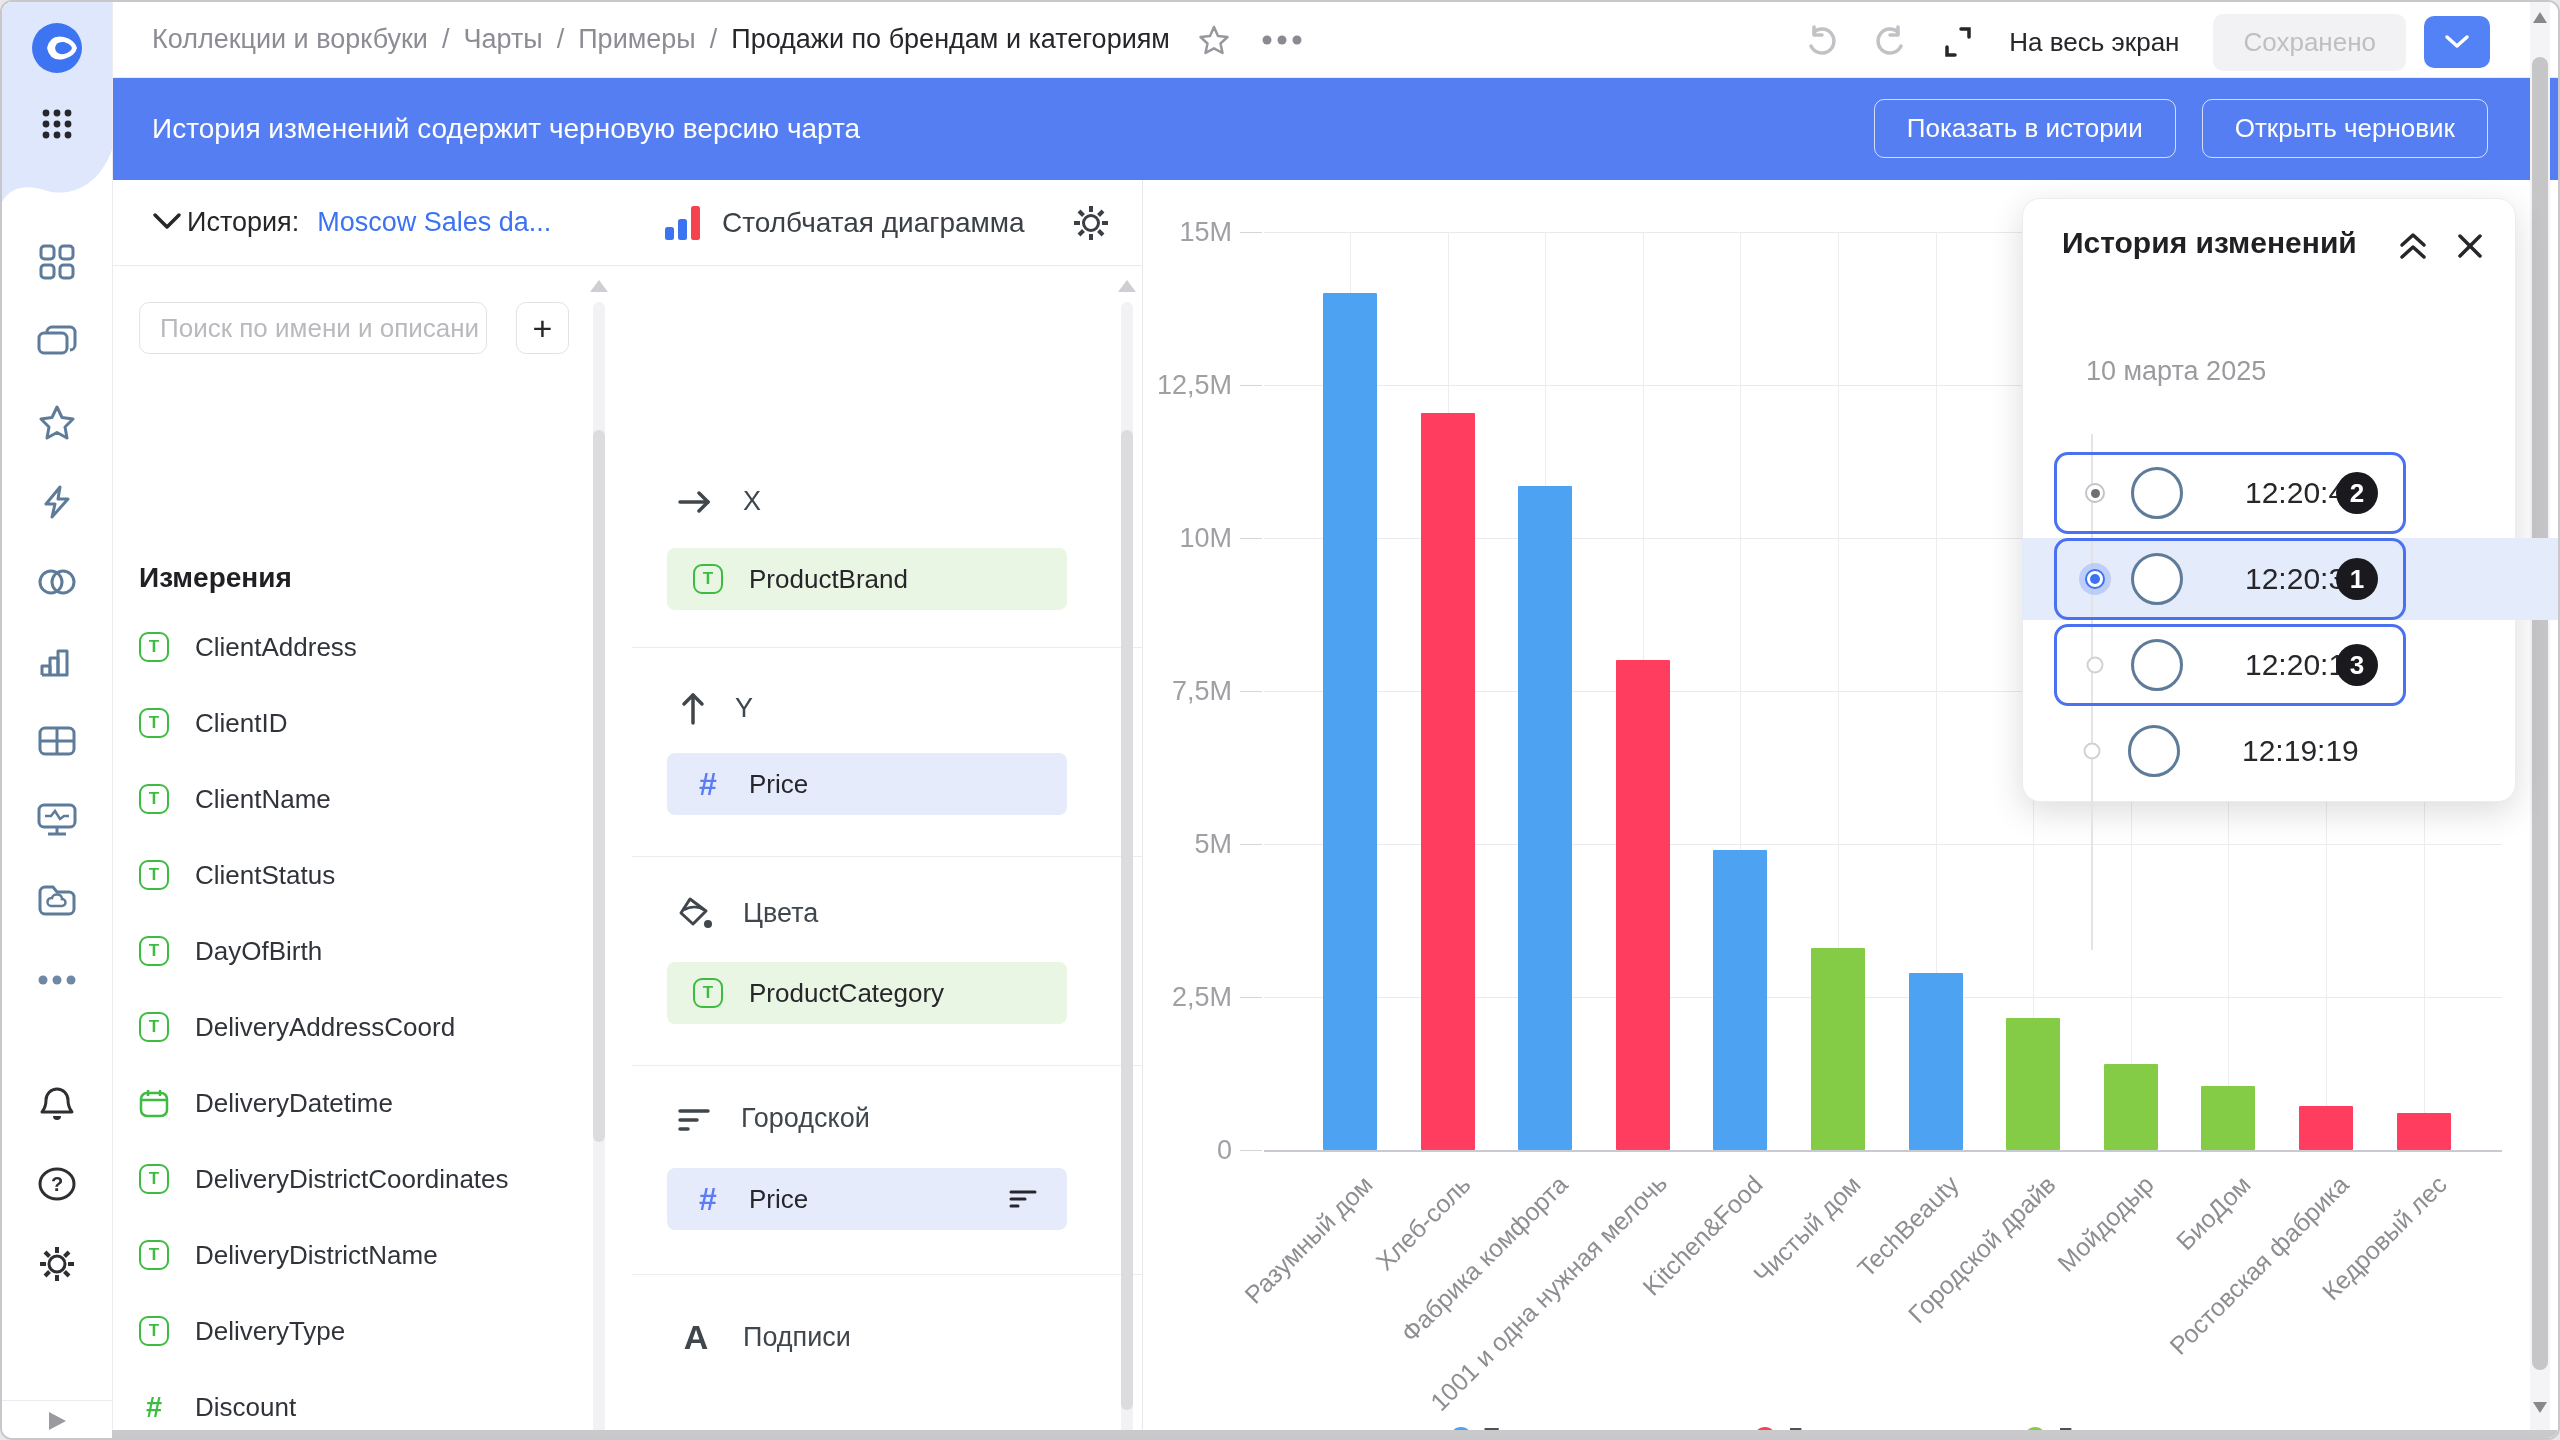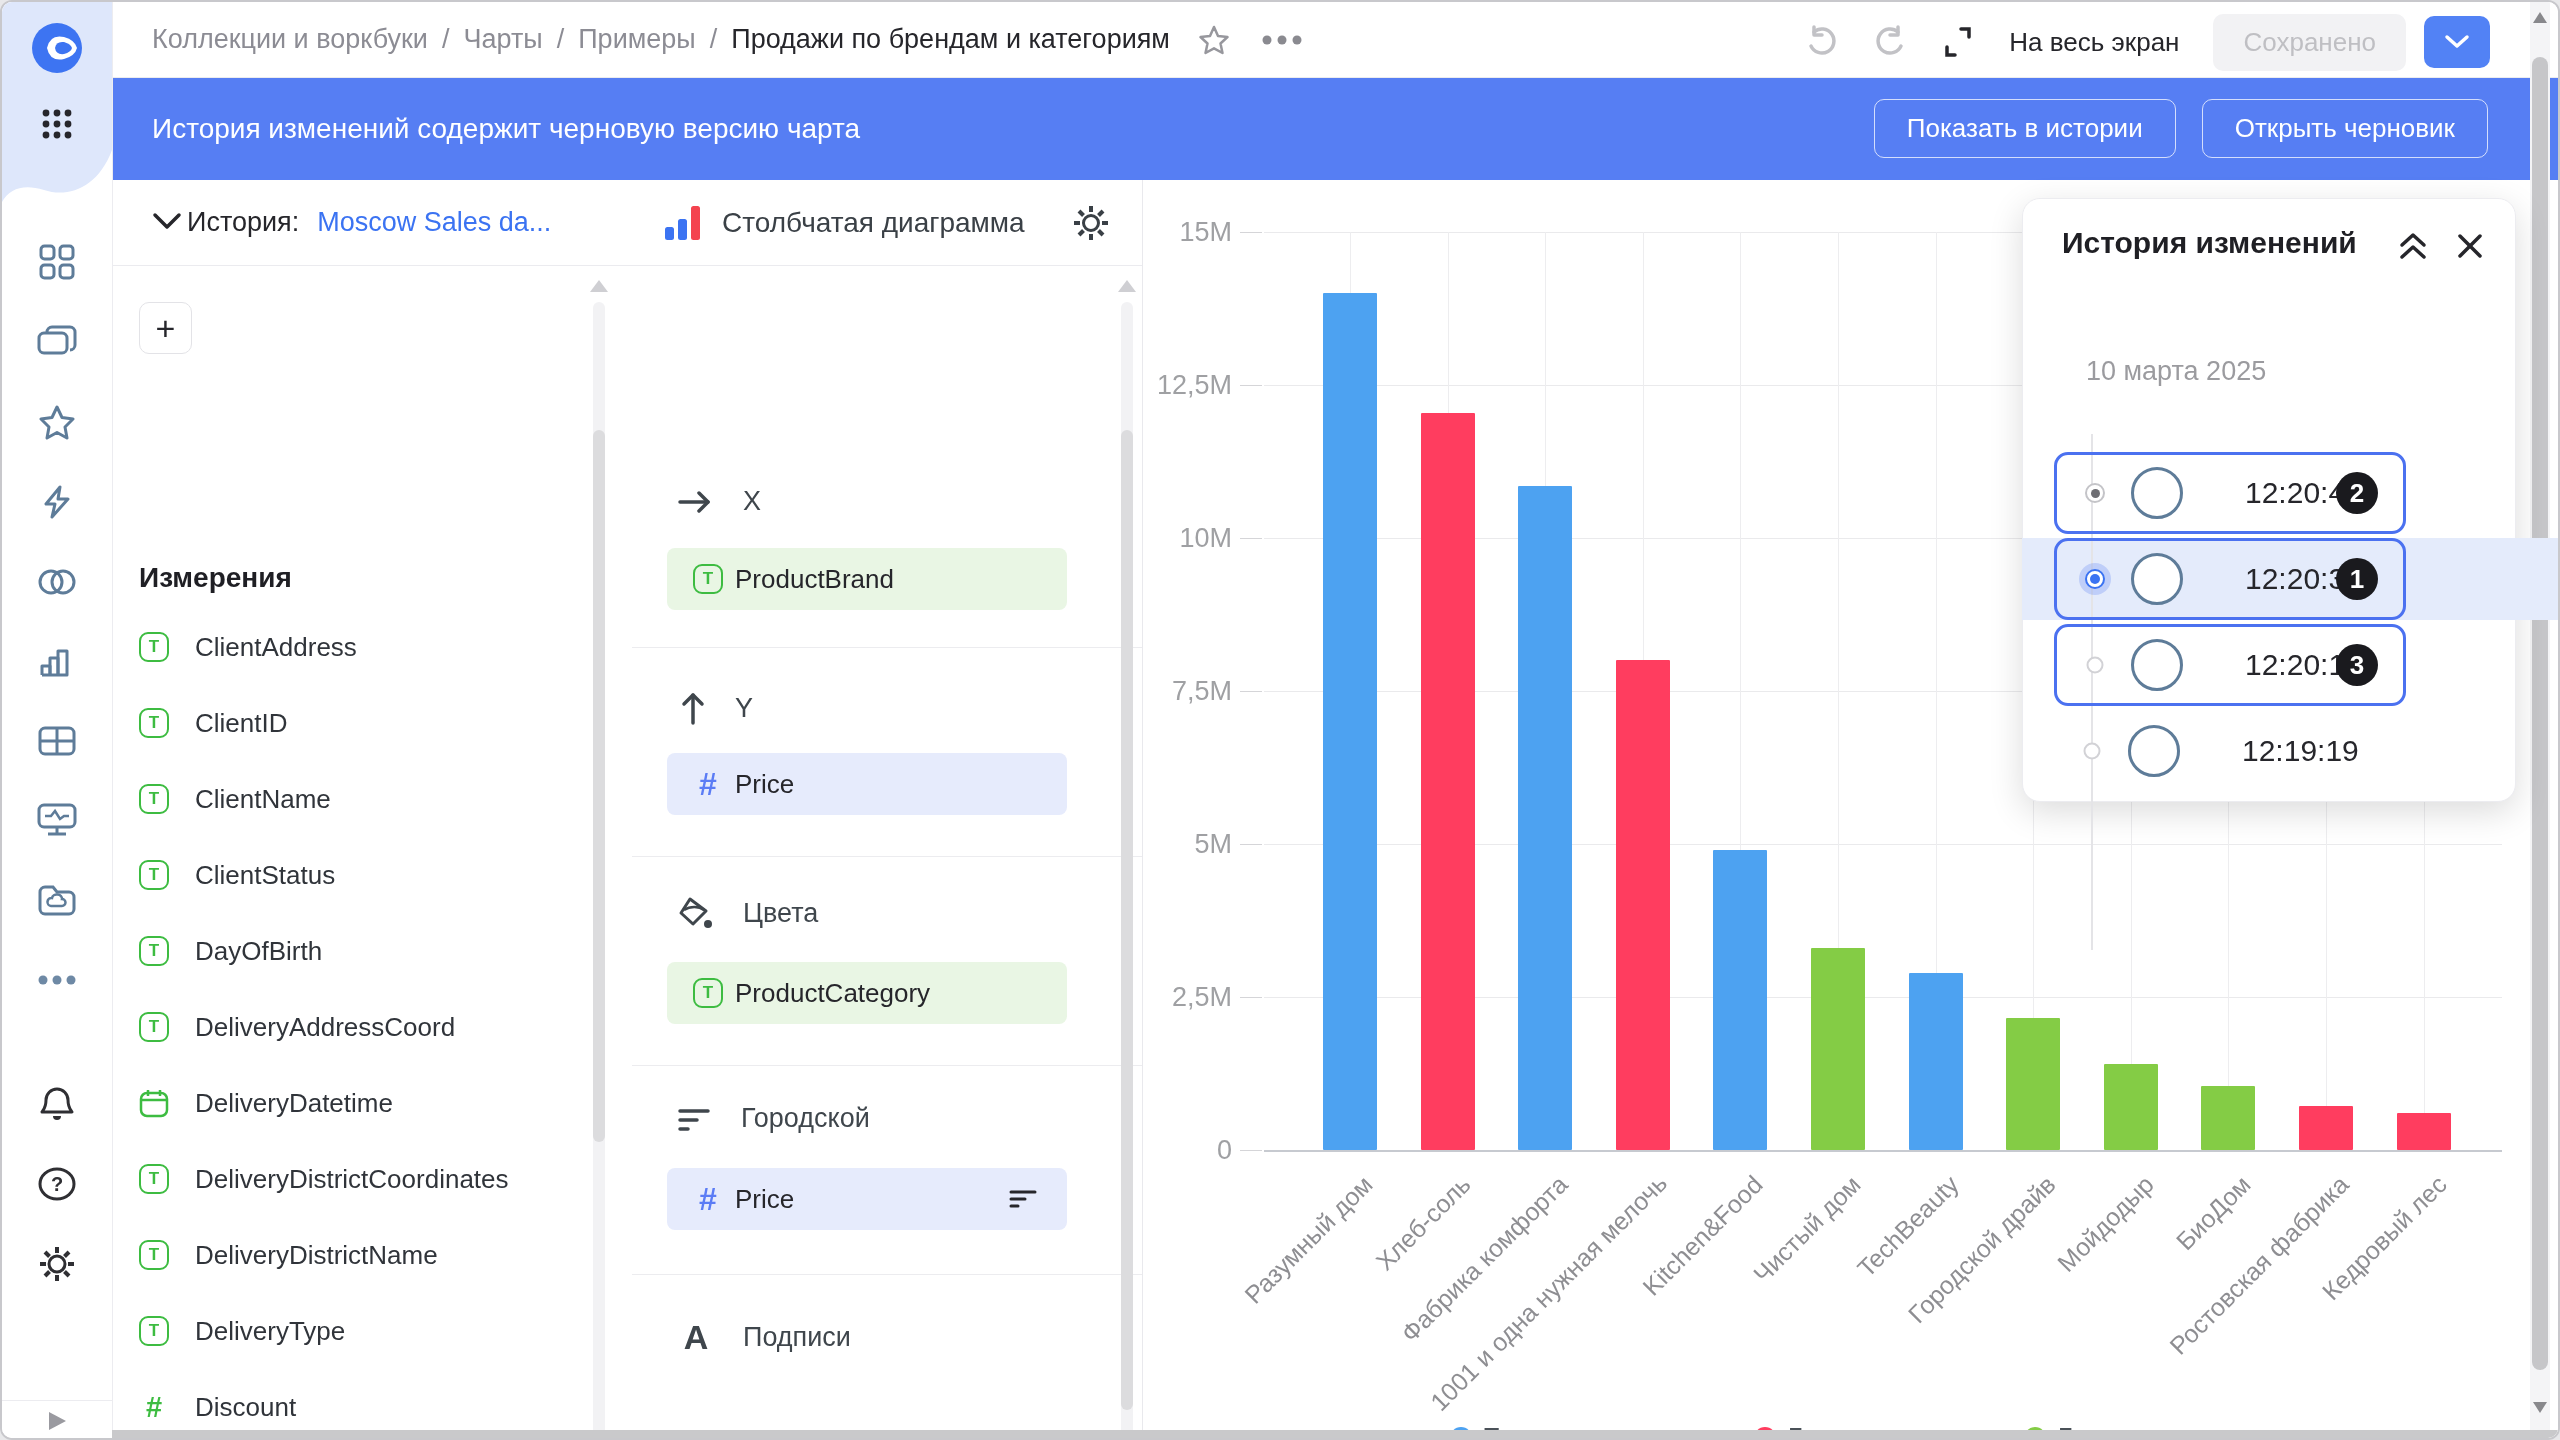--- a/index.html
+++ b/index.html
@@ -40,21 +40,21 @@
           font-size:17px;font-weight:700;color:#3dbc41;flex:0 0 auto;}
   .hash-icon{width:30px;font-size:29px;font-weight:700;color:#3dbc41;text-align:center;flex:0 0 auto;}
   
   #cfgpanel{left:630px;top:178px;width:510px;height:1262px;background:#fff;border-right:1px solid #e9e9ed;z-index:10;}
   .cfg-head{position:absolute;left:0;top:0;width:100%;height:85px;border-bottom:1px solid #ebebef;display:flex;align-items:center;}
   .cfg-title{font-size:28px;color:#3a4046;margin-left:28px;}
   .sec-label{position:absolute;display:flex;align-items:center;gap:30px;font-size:27px;color:#3f464c;}
   .chip{position:absolute;left:35px;width:400px;height:62px;border-radius:8px;display:flex;align-items:center;}
   .chip .t-icon{margin-left:26px;}
   .chip .hash-icon{margin-left:26px;color:#5b7cf5;}
-  .chip .cname{font-size:26px;color:#26262b;margin-left:12px;}
+  .chip .cname{font-size:26px;color:#26262b;margin-left:26px;}
   .chip-green{background:#e9f6e4;}
   .chip-blue{background:#e6ebfc;}
   .divider{position:absolute;left:0;width:100%;height:1px;background:#ececef;}
   
   .vscroll{position:absolute;width:12px;border-radius:6px;background:#f2f2f4;}
   .vthumb{position:absolute;width:12px;border-radius:6px;background:#dcdcde;}
   .scroll-arrow{position:absolute;width:0;height:0;border-left:9px solid transparent;border-right:9px solid transparent;border-bottom:12px solid #cfcfd3;}
   
   #chart{left:1140px;top:178px;width:1420px;height:1262px;background:#fff;z-index:5;}
   .ylab{position:absolute;width:120px;text-align:right;font-size:27px;color:#9fa0a3;transform:translateY(-50%);}
@@ -263,20 +263,21 @@
 
   <div id="dspanel" class="abs">
     <div class="ds-head">
       <svg class="abs" style="left:40px;top:32px" width="30" height="20">
         <path d="M3,3 L15,15 L27,3" fill="none" stroke="#26262b" stroke-width="3.5" stroke-linecap="round" stroke-linejoin="round"></path>
       </svg>
       <span class="ds-label">История:</span>
       <span class="ds-link">Moscow Sales da...</span>
     </div>
     <div class="search-row">
+      <input class="search-inp" type="text" placeholder="Поиск по имени и описани" style="">
       <button class="plus-btn">+</button>
     </div>
     <div class="sec-title">Измерения</div>
     <div id="field-list">
         <div class="field-row" style="top: 437px;">
           <span class="t-icon">T</span>
           <span class="fname">ClientAddress</span>
         </div>
         <div class="field-row" style="top: 513px;">
           <span class="t-icon">T</span>

